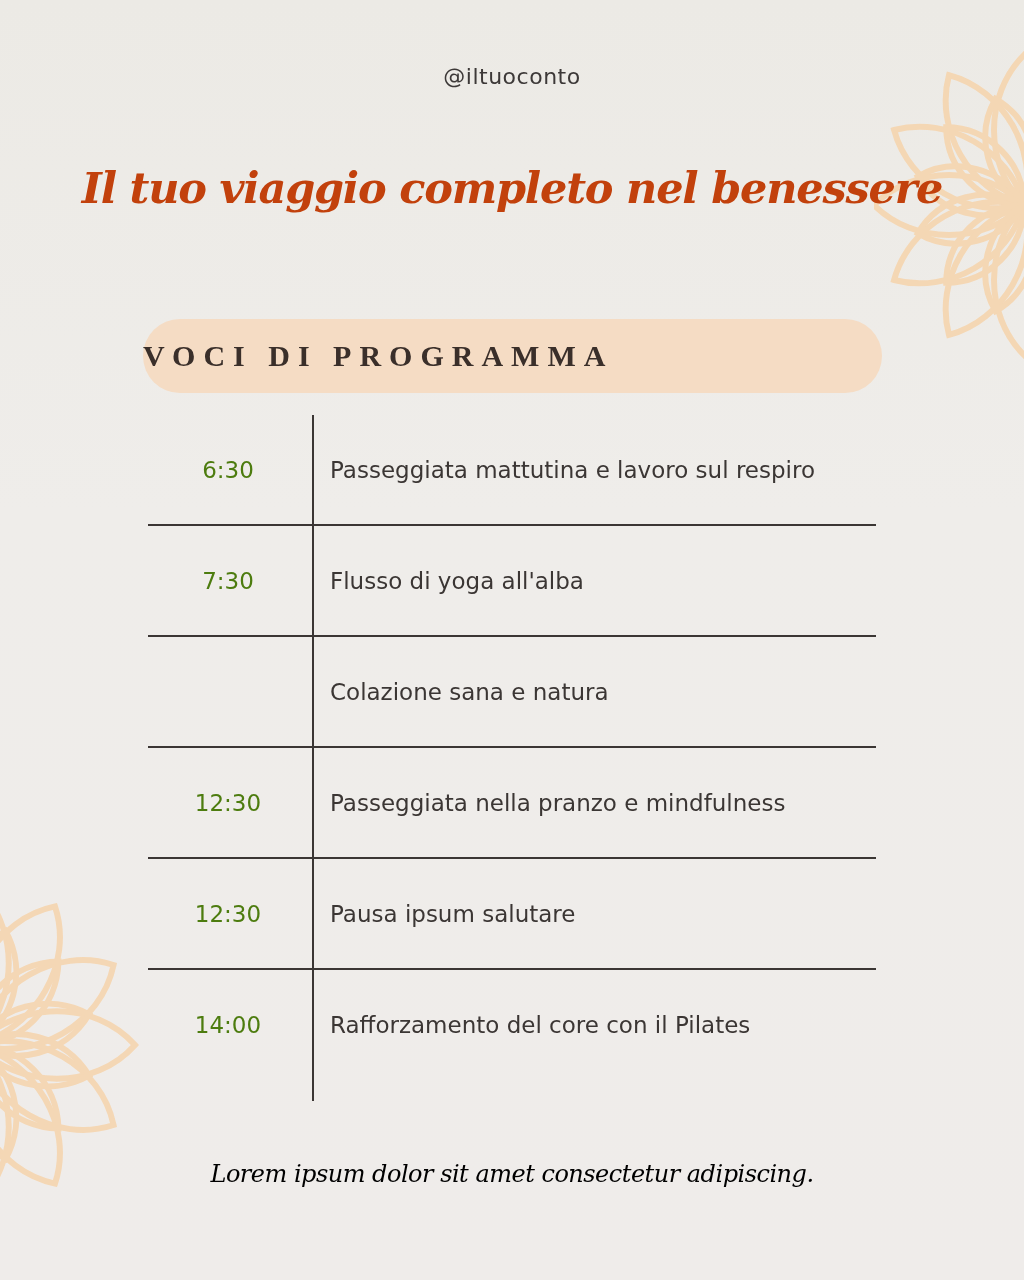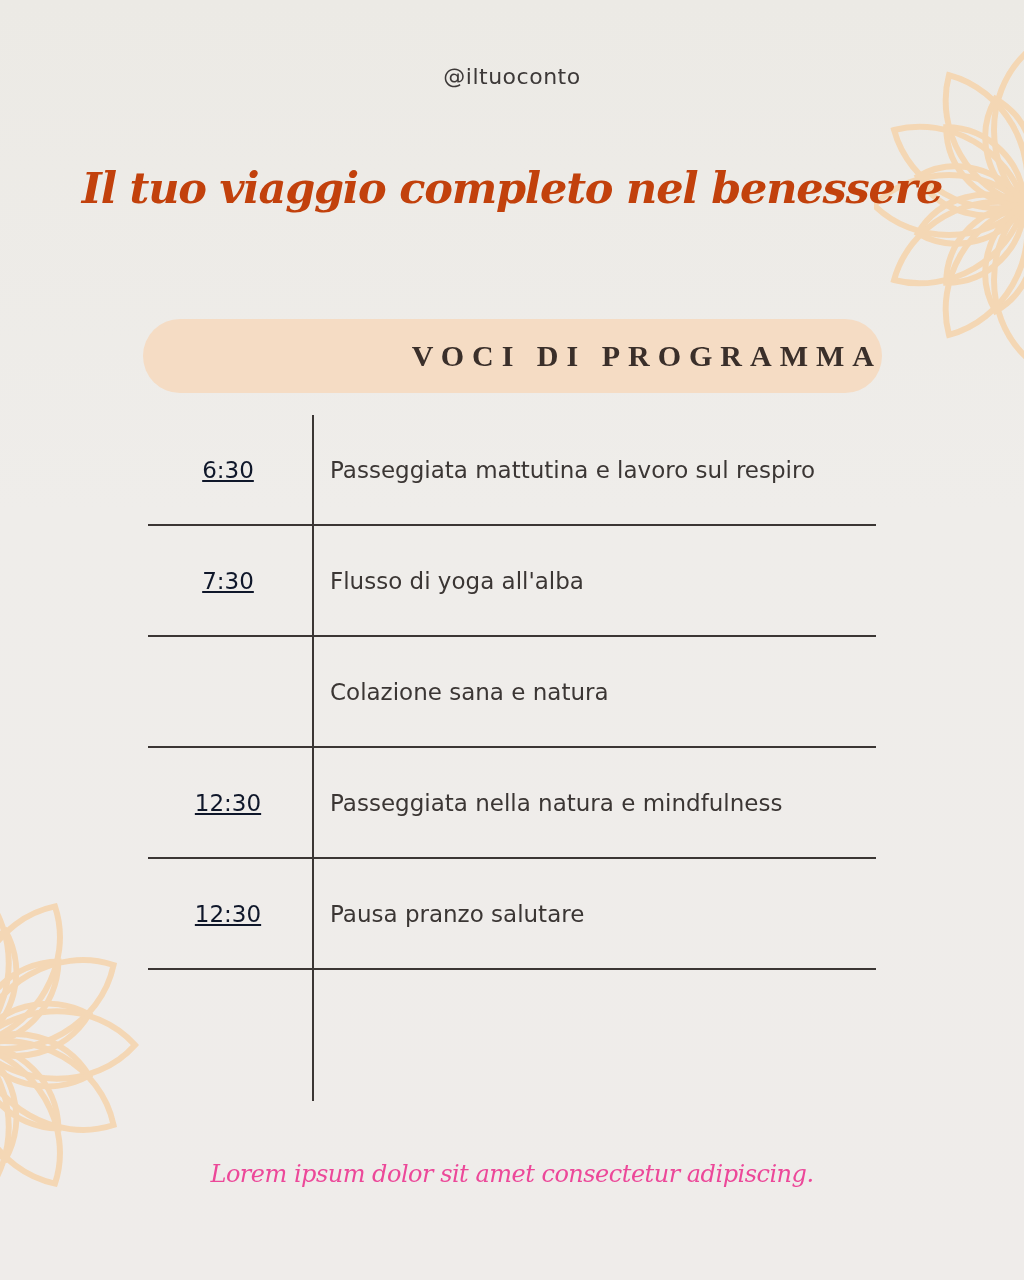--- a/index.html
+++ b/index.html
@@ -17,44 +17,44 @@
     font-size: 22px; color: #3d3938; letter-spacing: 0.5px; margin-top: 12px;
   }
   .title {
     position: absolute; top: 163px; left: 0; width: 1024px; text-align: center;
     font-family: "DejaVu Serif", serif; font-style: italic; font-weight: bold;
     font-size: 43px; color: #c2410c; letter-spacing: -1.2px;
   }
   .pill {
     position: absolute; left: 143px; top: 319px; width: 739px; height: 74px;
     border-radius: 37px; background: #f5dcc4;
-    display: flex; align-items: center; justify-content: flex-end;
+    display: flex; align-items: center; justify-content: flex-start;
   }
   .pill span {
     font-family: "Liberation Serif", serif; font-weight: bold; font-size: 30px;
     letter-spacing: 8px; color: #3a2f2a;
   }
   .table { position: absolute; left: 148px; top: 415px; width: 728px; height: 686px; }
   .vline { position: absolute; left: 164px; top: 0; width: 2px; height: 686px; background: #3b3634; }
   .row { position: absolute; left: 0; width: 728px; height: 111px; }
   .row .hline { position: absolute; left: 0; right: 0; bottom: 0; height: 2px; background: #3b3634; }
   .row .time {
     position: absolute; left: 20px; width: 120px; top: 0; height: 110px;
     display: flex; align-items: center; justify-content: center;
-    font-size: 23px; color: #0f172a; text-decoration: underline;
+    font-size: 23px; color: #4d7c0f;
   }
   .row .activity {
     position: absolute; left: 182px; top: 0; height: 110px;
     display: flex; align-items: center;
     font-size: 23px; color: #3b3634; white-space: nowrap;
   }
   .footer {
     position: absolute; top: 1160px; left: 0; width: 1024px; text-align: center;
     font-family: "DejaVu Serif", serif; font-style: italic; font-size: 24px;
-    color: #ec4899; letter-spacing: -0.5px;
+    color: #000000; letter-spacing: -0.5px;
   }
 </style>
 </head>
 <body>
 
 <svg class="lotus lotus-top" viewBox="-150 -165 300 330">
   <g fill="none" stroke="#f6d4ac" stroke-width="6" opacity="0.85">
     <g transform="rotate(0)">
         <path d="M0,0 C40,-40 40,-110 0,-150 C-40,-110 -40,-40 0,0 Z"></path>
       </g>
@@ -160,23 +160,27 @@
     <div class="time">7:30</div>
     <div class="activity">Flusso di yoga all'alba</div>
     <div class="hline"></div>
   </div>
   <div class="row" style="top:222px;">
     <div class="activity">Colazione sana e natura</div>
     <div class="hline"></div>
   </div>
   <div class="row" style="top:333px;">
     <div class="time">12:30</div>
-    <div class="activity">Passeggiata nella natura e mindfulness</div>
+    <div class="activity">Passeggiata nella pranzo e mindfulness</div>
     <div class="hline"></div>
   </div>
   <div class="row" style="top:444px;">
     <div class="time">12:30</div>
-    <div class="activity">Pausa pranzo salutare</div>
+    <div class="activity">Pausa ipsum salutare</div>
     <div class="hline"></div>
+  </div>
+  <div class="row" style="top:555px;">
+    <div class="time">14:00</div>
+    <div class="activity">Rafforzamento del core con il Pilates</div>
   </div>
 </div>
 
 <div class="footer">Lorem ipsum dolor sit amet consectetur adipiscing.</div>
 
 </body></html>

